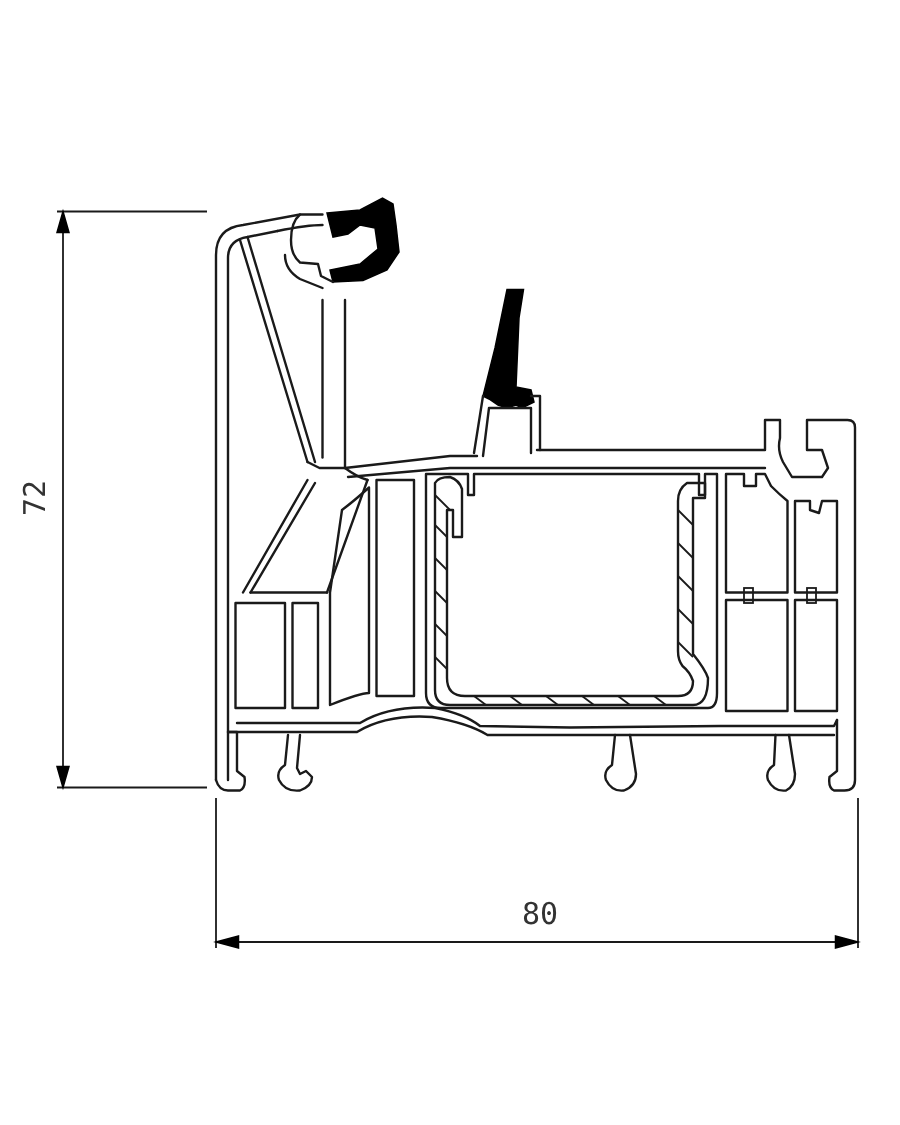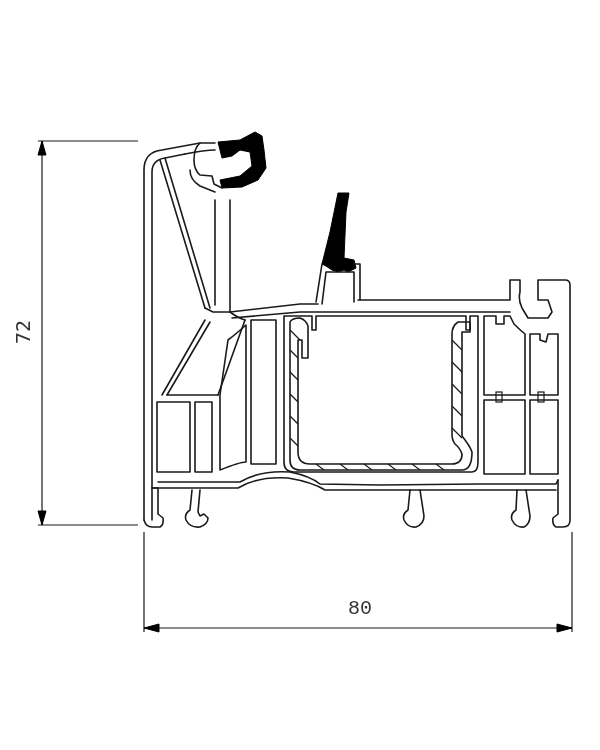--- a/index.html
+++ b/index.html
@@ -3,21 +3,21 @@
   <meta charset="utf-8">
   <style>
     html, body { margin: 0; padding: 0; background: #ffffff; }
     body { width: 600px; height: 750px; position: relative; overflow: hidden; font-family: "DejaVu Sans Mono", monospace; }
     #drawing { position: absolute; left: 0; top: 0; width: 600px; height: 750px; }
     .ln { fill: none; stroke: #1a1a1a; stroke-width: 1.6; stroke-linejoin: round; stroke-linecap: round; }
     .thin { fill: none; stroke: #1a1a1a; stroke-width: 1.2; }
     .solid { fill: #000000; stroke: #000000; stroke-width: 1; }
     .label { position: absolute; font-family: "DejaVu Sans Mono", monospace; font-size: 20px; color: #333; }
     #dim-height-label { left: 8px; top: 320px; transform: rotate(-90deg); transform-origin: center; width: 30px; text-align: center; }
-    #dim-width-label { left: 340px; top: 597px; width: 40px; text-align: center; font-family: Liberation Mono, monospace; }
+    #dim-width-label { left: 340px; top: 597px; width: 40px; text-align: center; }
   </style>
 </head>
 <body>
 
 <svg id="drawing" viewBox="0 0 600 750" xmlns="http://www.w3.org/2000/svg">
 
   <g>
     <line class="thin" x1="38" y1="141" x2="138" y2="141"></line>
     <line class="thin" x1="38" y1="525" x2="138" y2="525"></line>
     <line class="thin" x1="42" y1="141" x2="42" y2="525"></line>

